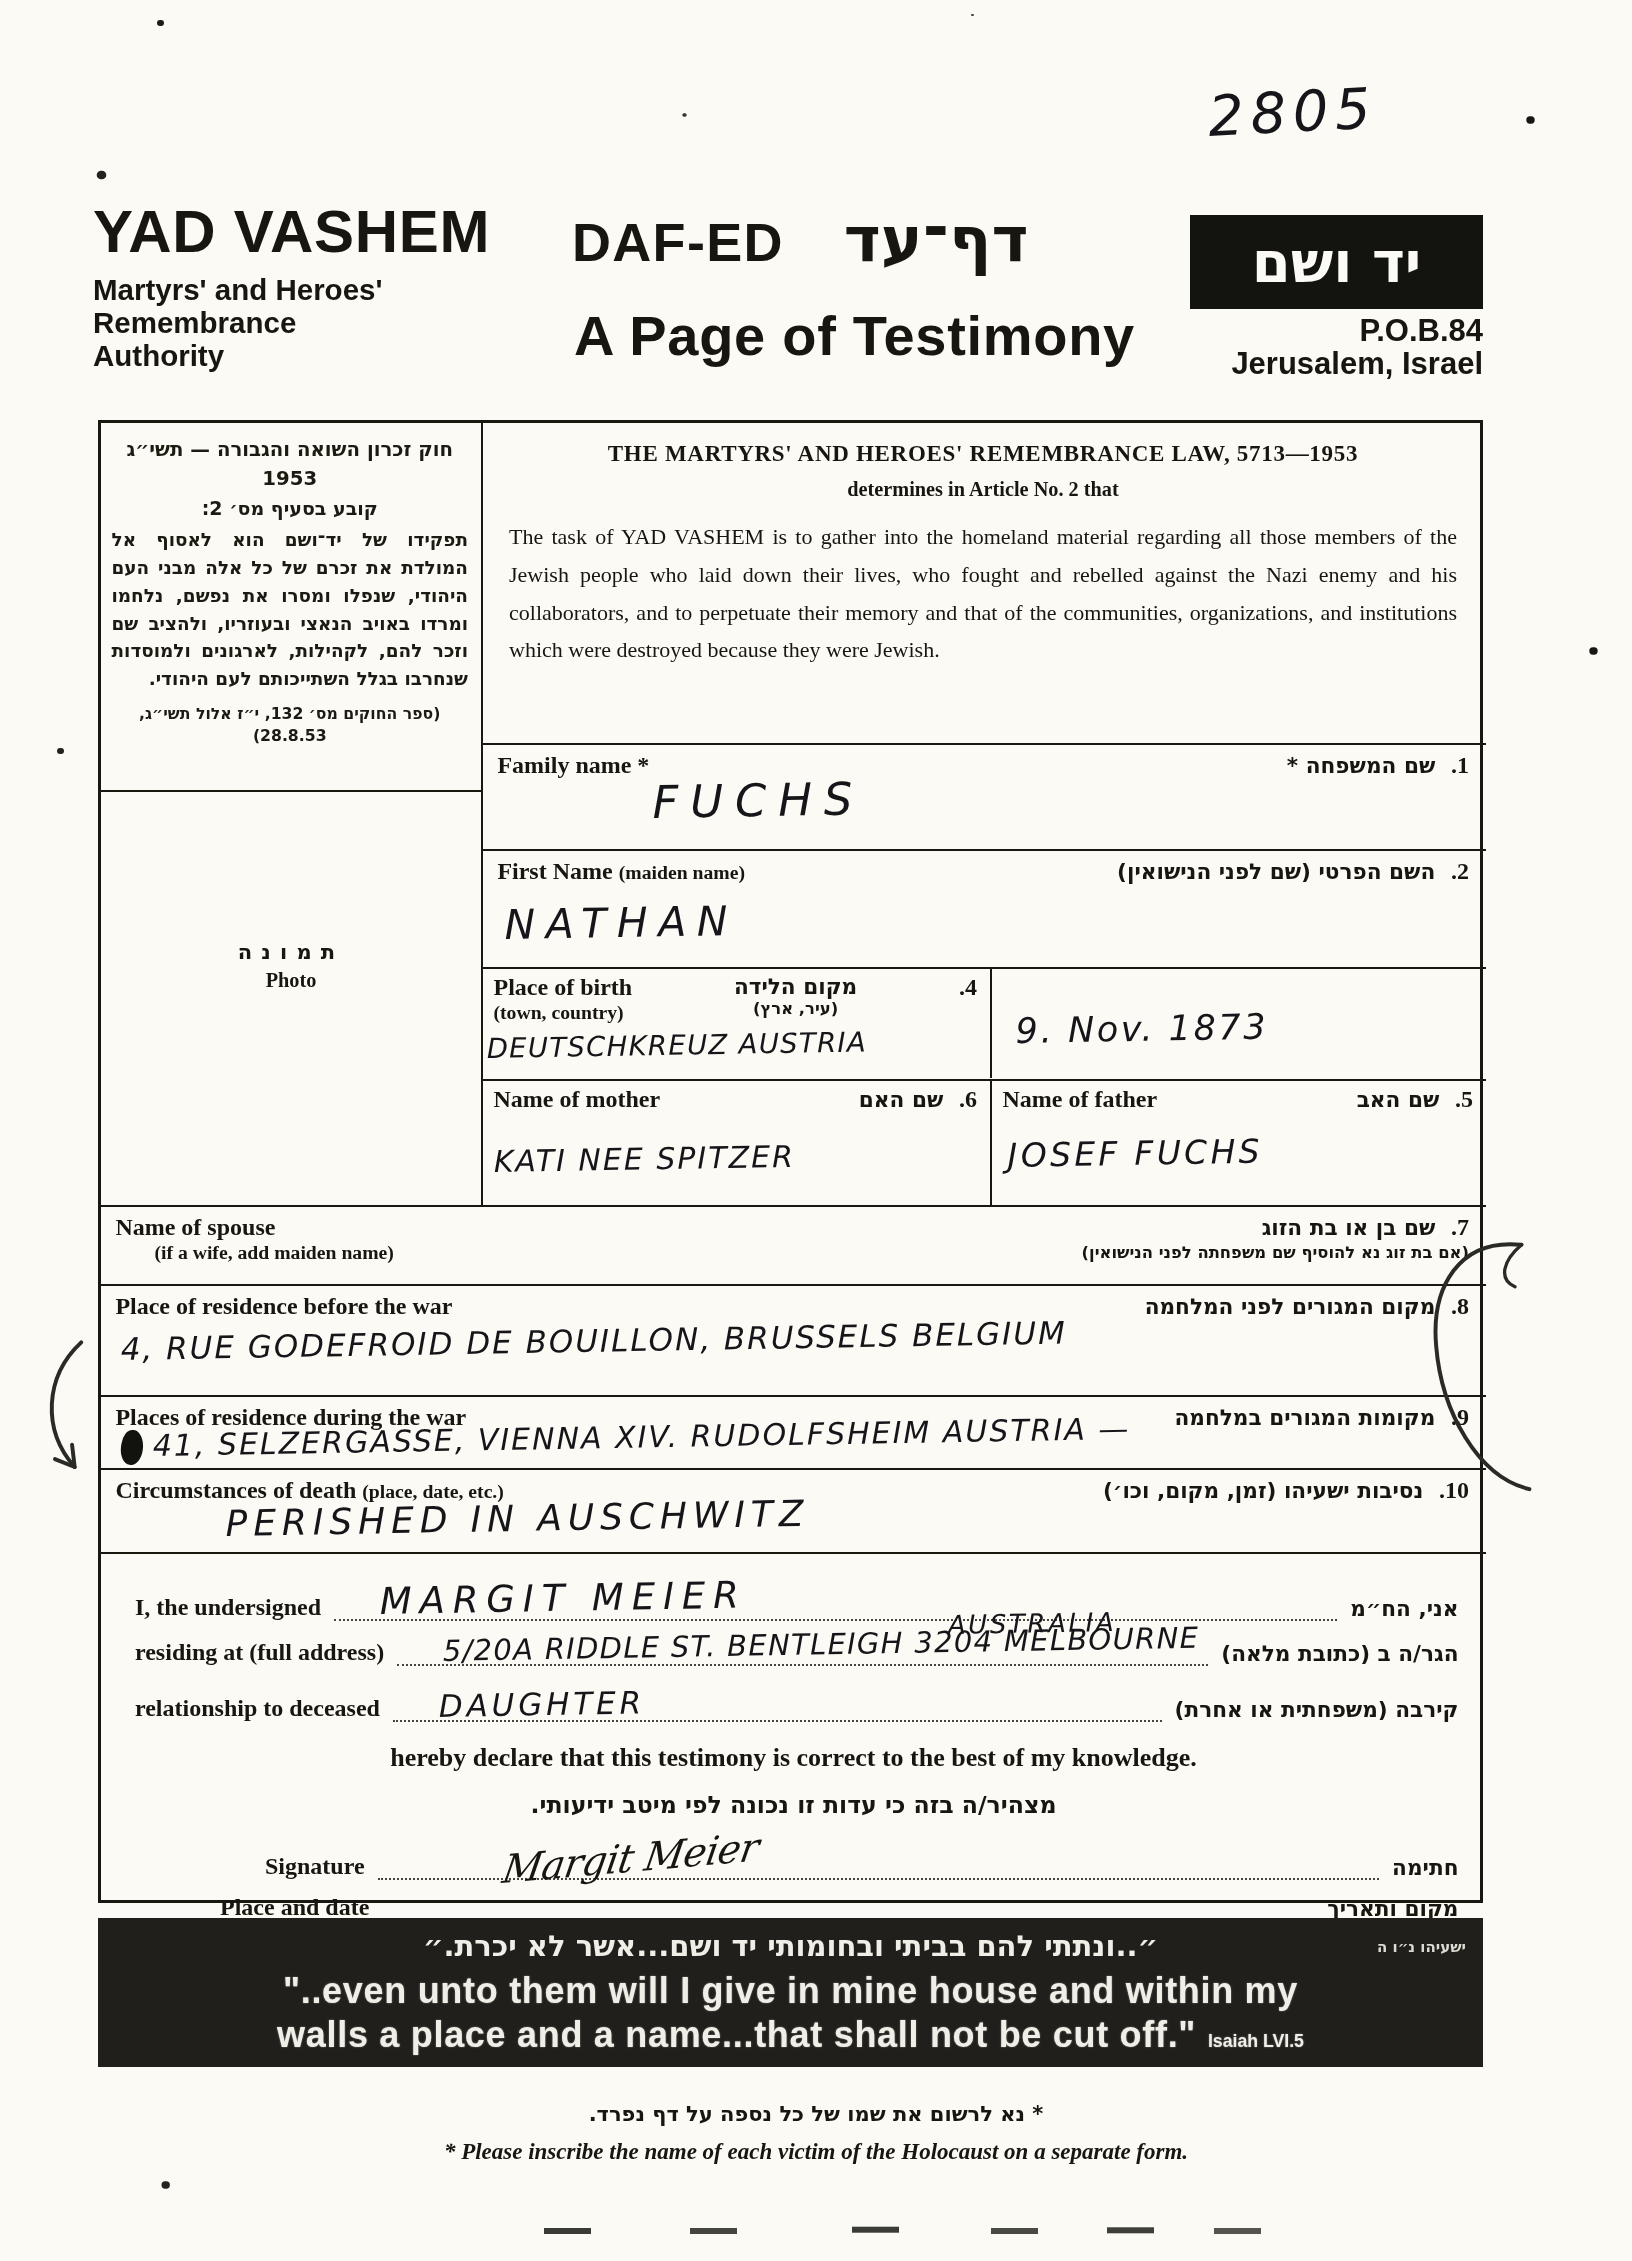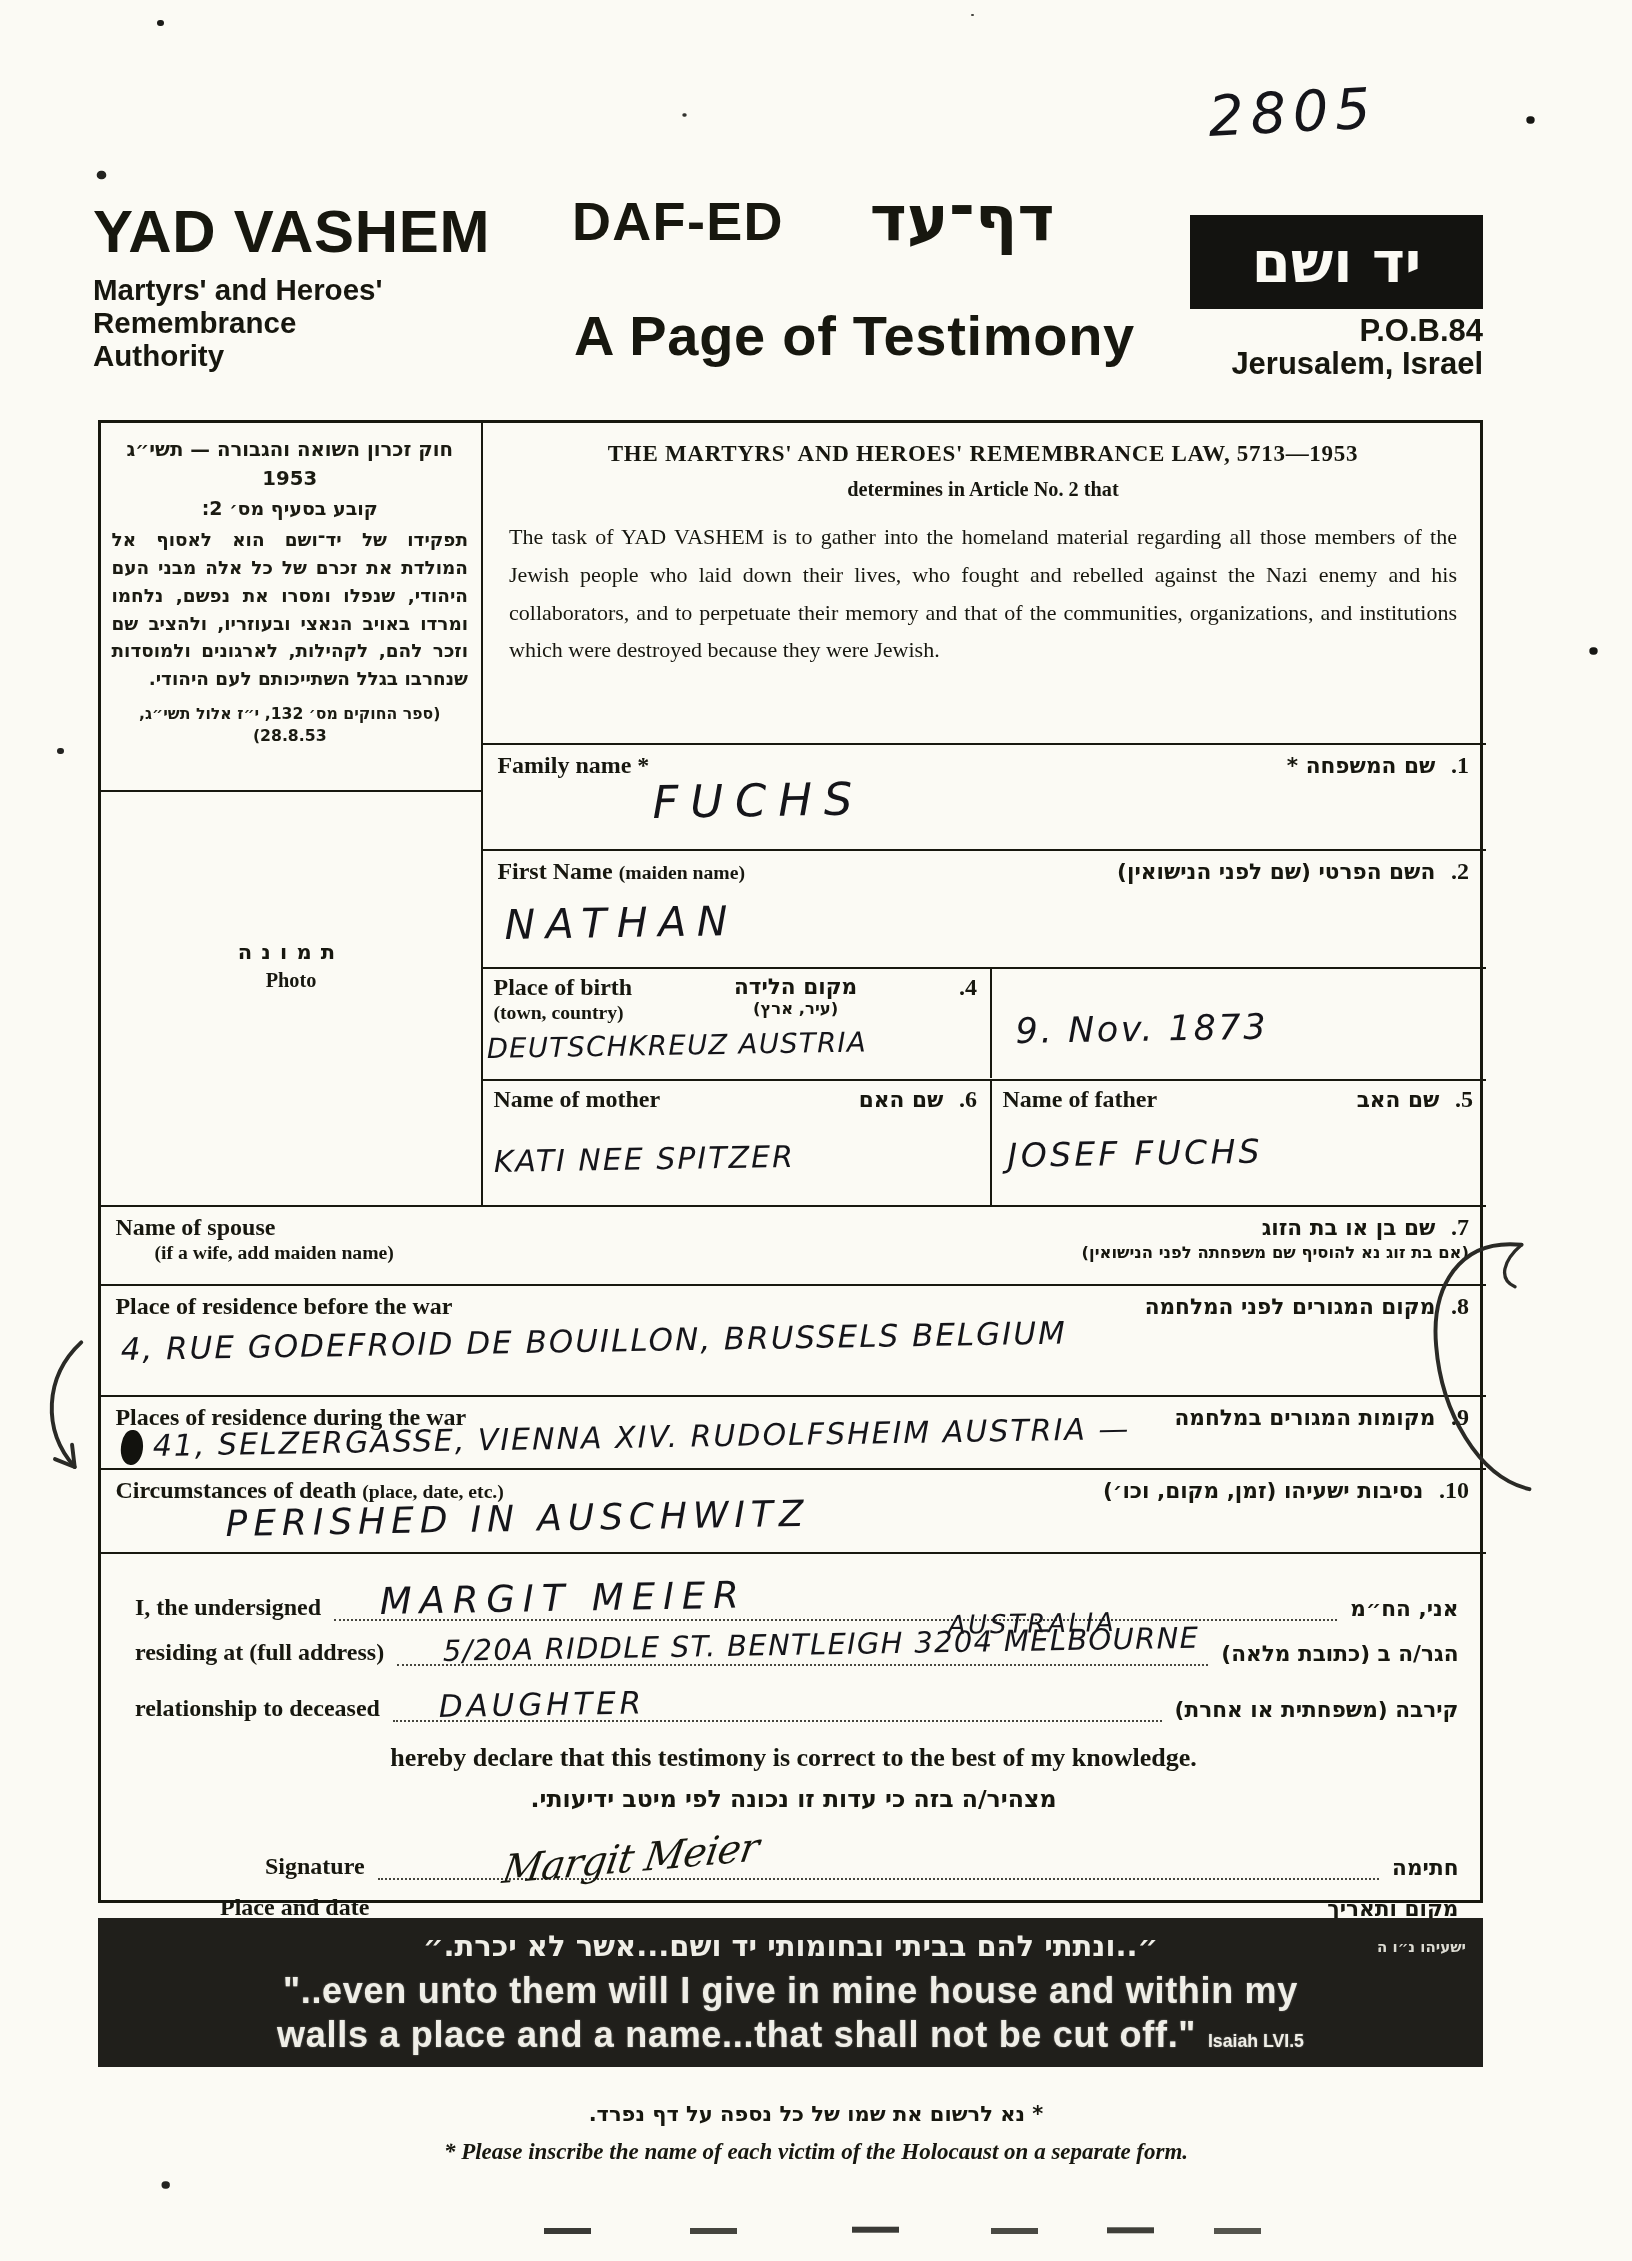--- a/index.html
+++ b/index.html
@@ -11,21 +11,21 @@
   .hw { display:inline-block; font-family:"DejaVu Sans", sans-serif; font-style:italic;
         color:#15151a; white-space:nowrap; transform:rotate(-1deg); transform-origin:left bottom; }
 
   
   .scan-number { position:absolute; left:1210px; top:84px; font-size:56px; letter-spacing:6.6px;
                  font-family:"DejaVu Sans", sans-serif; font-style:italic; transform:rotate(-3deg); }
   .org { position:absolute; left:93px; top:197px; }
   .org-name { font-family:"Liberation Sans", sans-serif; font-weight:bold; font-size:60px; letter-spacing:0.7px; }
   .org-sub { margin-top:6.6px; font-family:"Liberation Sans", sans-serif; font-weight:bold;
              font-size:29.5px; line-height:1.12; }
-  .dafed-row { position:absolute; left:572px; top:182px; display:flex; align-items:baseline; gap:86px; }
+  .dafed-row { position:absolute; left:572px; top:203px; display:flex; align-items:baseline; gap:60px; }
   .dafed { font-family:"Liberation Sans", sans-serif; font-weight:bold; font-size:54px; letter-spacing:1.3px; }
   .dafed-he { font-family:"DejaVu Sans", sans-serif; font-weight:bold; font-size:63px; direction:rtl; }
   .page-title { position:absolute; left:574px; top:303px; font-family:"Liberation Sans", sans-serif;
                 font-weight:bold; font-size:56px; letter-spacing:0.7px; }
   .logo-box { position:absolute; left:1190px; top:215px; width:293px; height:94px; background:#131310;
               color:#fbfaf4; display:flex; align-items:center; justify-content:center;
               font-family:"DejaVu Sans", sans-serif; font-weight:bold; font-size:56px; }
   .logo-pob { position:absolute; left:1190px; top:313px; width:293px; text-align:right;
               font-family:"Liberation Sans", sans-serif; font-weight:bold; font-size:31px; }
   .logo-loc { position:absolute; left:1190px; top:346px; width:293px; text-align:right;
@@ -102,21 +102,21 @@
   .dotline { flex:1; border-bottom:2.6px dotted #45453e; position:relative; min-height:34px;
              display:flex; align-items:flex-end; padding-left:46px; }
   .dotline .hw { transform:rotate(-1deg) translateY(3.9px); }
   .hw-name { font-size:37px; letter-spacing:7.9px; }
   .hw-addr { font-size:29px; letter-spacing:1.3px; }
   .hw-addr2 { position:absolute; right:92px; top:-23.6px; font-size:26px; letter-spacing:2.6px; transform:rotate(-4deg); }
   .hw-rel { font-size:31px; letter-spacing:3.9px; }
   .signature { font-family:"DejaVu Serif", serif; font-style:italic; font-size:39px; letter-spacing:-0.7px;
                transform:rotate(-5deg) skewX(-14deg) translateY(2.6px); display:inline-block; margin-left:79px; }
   .decl-center-en { position:absolute; top:189px; width:100%; text-align:center; font-weight:bold; font-size:26px; }
-  .decl-center-he { position:absolute; top:231px; width:100%; text-align:center;
+  .decl-center-he { position:absolute; top:237px; width:100%; text-align:center;
                     font-family:"DejaVu Sans", sans-serif; font-weight:bold; font-size:23.6px; direction:rtl; }
 
   
   .banner { position:absolute; left:98px; top:1918px; width:1385px; height:149px; background:#201f1b;
             color:#efeee7; }
   .banner-he { position:absolute; top:10.5px; width:100%; text-align:center; direction:rtl;
                font-family:"DejaVu Sans", sans-serif; font-weight:bold; font-size:29px; }
   .banner-he-cite { position:absolute; right:17px; top:19.7px; font-family:"DejaVu Sans", sans-serif;
                     font-weight:bold; font-size:15px; direction:rtl; color:#dcdbd2; }
   .banner-en { position:absolute; width:100%; text-align:center; font-family:"Liberation Sans", sans-serif;

